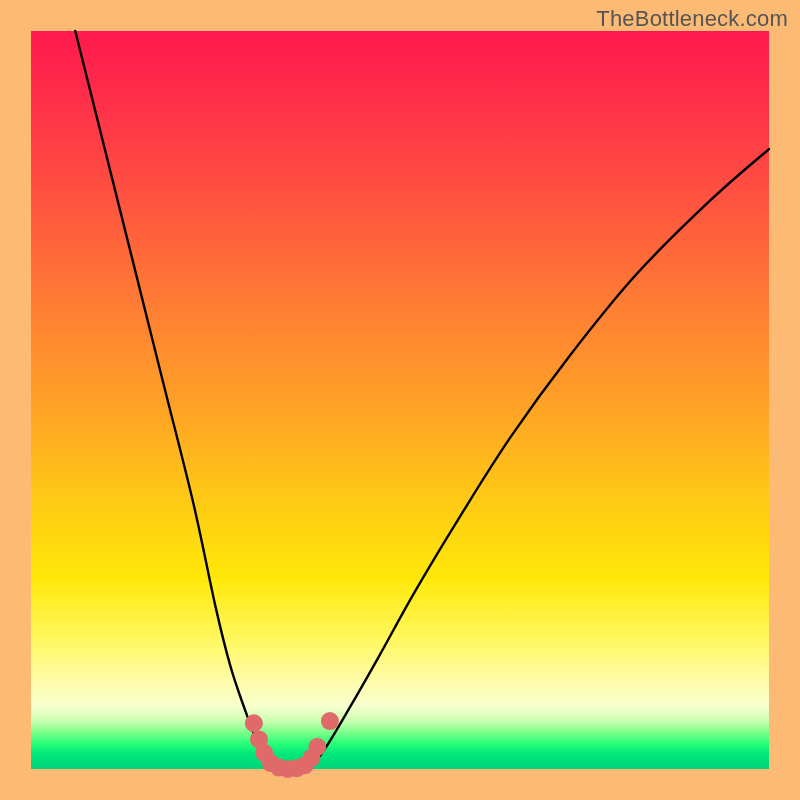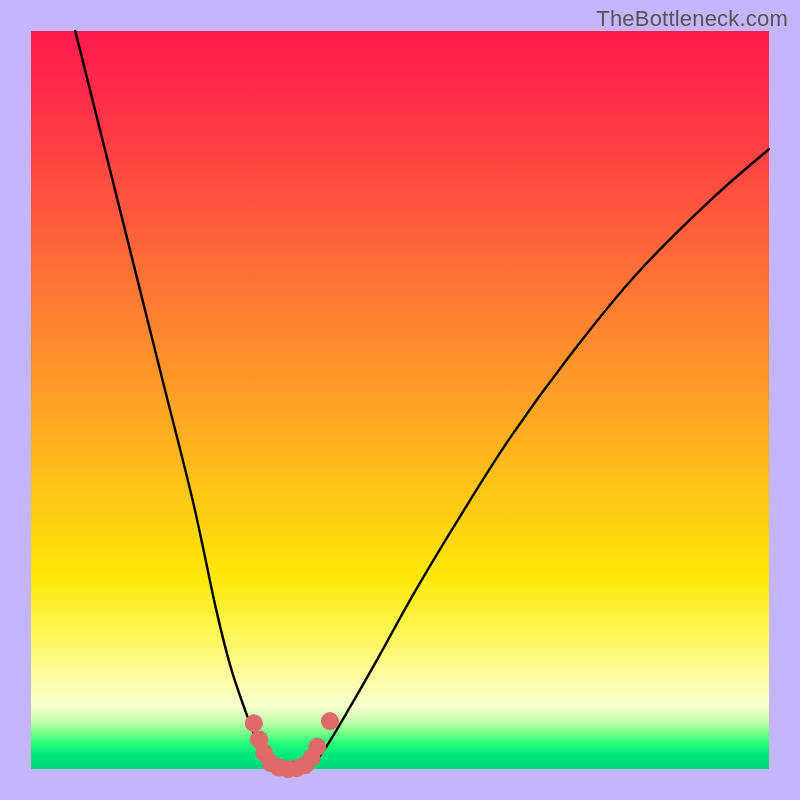--- a/index.html
+++ b/index.html
@@ -10,21 +10,21 @@
     background: #000;
     overflow: hidden;
     font-family: Arial, Helvetica, sans-serif;
   }
   .frame {
     position: absolute;
     left: 0;
     top: 0;
     width: 800px;
     height: 800px;
-    background: #c4b5fd;
+    background: #fdba74;
   }
   .plot {
     position: absolute;
     left: 31px;
     top: 31px;
     width: 738px;
     height: 738px;
     
     background: linear-gradient(
       to bottom,

